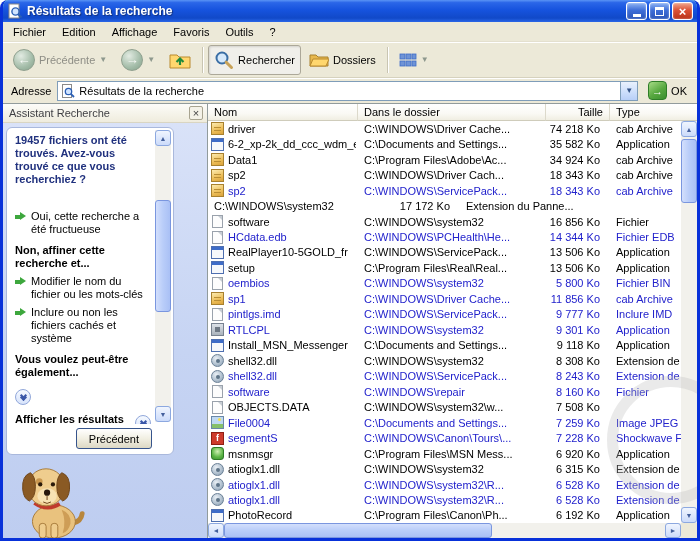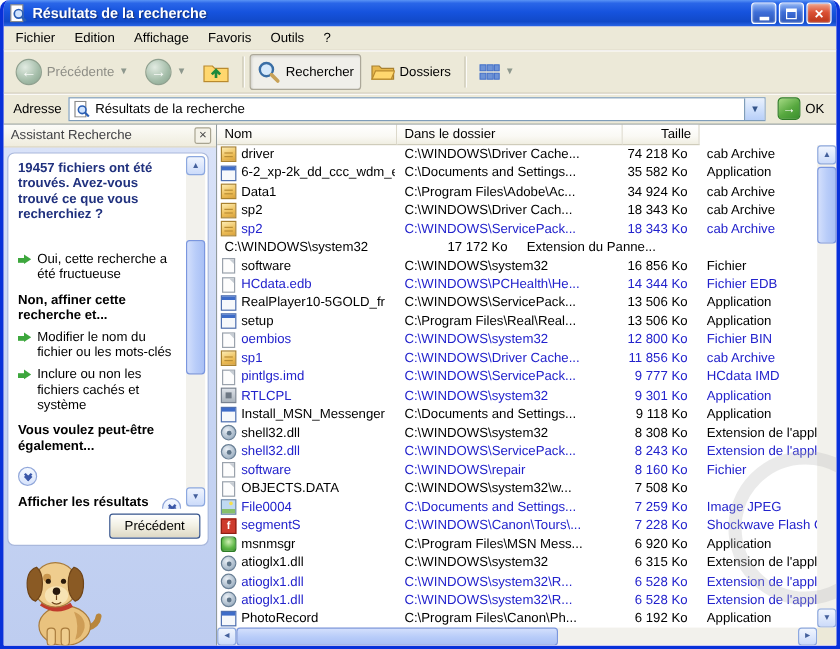--- a/index.html
+++ b/index.html
@@ -1,20 +1,20 @@
 <!DOCTYPE html>
 <html style="--compressed-text: #2222CC; --titlebar-blue: #1653DE; --panel-blue: #C6D4F3; --xp-tan: #ECE9D8; --green-arrow: #3DA73D;"><head>
 <meta charset="utf-8">
 <style>
   * {box-sizing:border-box;margin:0;padding:0}
   html,body{width:700px;height:541px}
   body{font:11px "Liberation Sans",sans-serif;color:#000;background:#fff}
 
   .window{width:700px;height:541px;display:flex;flex-direction:column;border:3px solid #0831D9;border-top:0;
-    border-radius:8px 8px 0 0;background:#c4b5fd;overflow:hidden;position:relative}
+    border-radius:8px 8px 0 0;background:#86efac;overflow:hidden;position:relative}
 
   
   .titlebar{height:22px;flex:none;display:flex;align-items:center;gap:4px;padding:0 4px;
     background:linear-gradient(180deg,#5A94F5 0%,#2A66E8 12%,#1653DE 45%,#1149C8 82%,#2A66E8 100%);
     border-radius:5px 5px 0 0}
   .title-text{flex:1;color:#fff;font-weight:bold;font-size:12px;text-shadow:1px 1px 1px #12307A;
     white-space:nowrap;overflow:hidden}
   .tb-group{display:flex;gap:2px}
   .tb-btn{width:21px;height:18px;border-radius:3px;border:1px solid #fff;display:flex;align-items:center;
     justify-content:center;color:#fff;background:linear-gradient(180deg,#8FB4F4,#3E6ED8 45%,#2C55B8);
@@ -49,42 +49,42 @@
   .addr-drop{width:17px;height:18px;flex:none;display:flex;align-items:center;justify-content:center;font-size:8px;color:#35558A;
     background:linear-gradient(180deg,#E9F1FD,#CBDDFB 60%,#B8CFF8);border-left:1px solid #7F9DB9}
   .go-btn{display:flex;align-items:center;gap:4px;padding:0 4px}
   .go-icon{width:19px;height:19px;border-radius:4px;color:#fff;display:flex;align-items:center;justify-content:center;
     font-weight:bold;background:linear-gradient(145deg,#A6DB85,#57A83F 55%,#3A8F2E);border:1px solid #2E7D27}
 
   
   .content{flex:1;display:flex;min-height:0}
 
   
-  .sidebar{width:178px;flex:none;display:flex;flex-direction:column;border-right:1px solid #919B9C;background:#ECE9D8}
+  .sidebar{width:205px;flex:none;display:flex;flex-direction:column;border-right:1px solid #919B9C;background:#ECE9D8}
   .side-header{height:19px;flex:none;display:flex;align-items:center;justify-content:space-between;padding:0 4px 0 6px;
     color:#3F3F43;background:linear-gradient(180deg,#FCFCF9,#EFECDD);border-bottom:1px solid #D9D5C2}
   .side-close{width:14px;height:14px;display:flex;align-items:center;justify-content:center;font-size:11px;color:#444;
     border:1px solid #A8A490;background:#F4F2E8;border-radius:2px}
   .side-body{flex:1;position:relative;overflow:hidden;
     background:linear-gradient(180deg,#D9E2F8 0%,#C6D4F3 55%,#BECDF0 100%)}
   .side-card{position:absolute;left:3px;top:4px;width:168px;height:328px;background:#fff;border:1px solid #A9B8DC;border-radius:6px}
   .card-content{position:absolute;top:6px;left:8px;right:22px;bottom:30px;overflow:hidden;line-height:13px}
   .summary{font-weight:bold;color:#20317E;margin-bottom:24px}
   .side-heading{font-weight:bold;margin:8px 0 4px}
   .opt{display:grid;grid-template-columns:13px 1fr;gap:3px;margin:5px 0}
   .green-arrow{width:11px;height:9px;margin-top:2px;position:relative}
   .green-arrow::before{content:"";position:absolute;left:0;top:3px;width:5px;height:4px;background:#3DA73D}
   .green-arrow::after{content:"";position:absolute;left:5px;top:0;border-top:4.5px solid transparent;
     border-bottom:4.5px solid transparent;border-left:6px solid #3DA73D}
   .opt2{display:flex;align-items:flex-start;justify-content:space-between;gap:4px;font-weight:bold;margin:8px 0}
   .chevron-btn{flex:none;width:16px;height:16px;border-radius:50%;border:1px solid #91A7DA;margin-top:2px;
     background:linear-gradient(180deg,#F5F9FF,#D7E3FB);display:flex;flex-direction:column;align-items:center;justify-content:center}
   .chev{width:5px;height:5px;border-right:2px solid #3A57A8;border-bottom:2px solid #3A57A8;transform:rotate(45deg);margin-top:-3px}
   .chev:first-child{margin-top:-1px}
-  .prev-btn{position:absolute;right:6px;bottom:5px;height:21px;padding:0 12px;font:11px "Liberation Sans",sans-serif;
+  .prev-btn{position:absolute;right:21px;bottom:5px;height:21px;padding:0 12px;font:11px "Liberation Sans",sans-serif;
     background:linear-gradient(180deg,#FFFFFF,#F1EFE2 50%,#DDD8C4);border:1px solid #36548C;border-radius:3px}
   .card-scroll{position:absolute;top:2px;right:2px;width:16px;height:292px;background:#F2F1EC;border-radius:0 4px 4px 0}
   .scroll-btn{height:16px;width:16px;display:flex;align-items:center;justify-content:center;font-size:7px;color:#44609C;
     background:linear-gradient(180deg,#F0F5FE,#CCDBFA);border:1px solid #8CA8E0;border-radius:3px}
   .card-scroll .down{position:absolute;bottom:0;left:0}
   .sb-thumb{position:absolute;left:0;width:16px;background:linear-gradient(90deg,#D3DFFC,#B9CDF9 50%,#A9C0F5);
     border:1px solid #7A96DF;border-radius:3px}
   .card-scroll .sb-thumb{top:70px;height:112px}
   .dog{position:absolute;left:8px;top:336px}
 
@@ -313,20 +313,21 @@
           </svg>
         </div>
       </div>
     </div>
 
     <div class="main">
       <div class="list-header">
         <div class="col col-name">Nom</div>
         <div class="col col-folder">Dans le dossier</div>
         <div class="col col-size">Taille</div>
+        <div class="col col-type">Type</div>
       </div>
       <div class="rows">
           <div class="row">
     <div class="cell c-name">
       <span class="ficon icon-cab"></span>
       <span class="fname">driver</span>
     </div>
     <div class="cell c-folder">C:\WINDOWS\Driver Cache...</div>
     <div class="cell c-size">74 218 Ko</div>
     <div class="cell c-type">cab Archive</div>
@@ -407,40 +408,40 @@
     <div class="cell c-folder">C:\Program Files\Real\Real...</div>
     <div class="cell c-size">13 506 Ko</div>
     <div class="cell c-type">Application</div>
   </div>
           <div class="row compressed">
     <div class="cell c-name">
       <span class="ficon icon-file"></span>
       <span class="fname">oembios</span>
     </div>
     <div class="cell c-folder">C:\WINDOWS\system32</div>
-    <div class="cell c-size">12 800 Ko</div>
+    <div class="cell c-size">5 800 Ko</div>
     <div class="cell c-type">Fichier BIN</div>
   </div>
           <div class="row compressed">
     <div class="cell c-name">
       <span class="ficon icon-cab"></span>
       <span class="fname">sp1</span>
     </div>
     <div class="cell c-folder">C:\WINDOWS\Driver Cache...</div>
     <div class="cell c-size">11 856 Ko</div>
     <div class="cell c-type">cab Archive</div>
   </div>
           <div class="row compressed">
     <div class="cell c-name">
       <span class="ficon icon-file"></span>
       <span class="fname">pintlgs.imd</span>
     </div>
     <div class="cell c-folder">C:\WINDOWS\ServicePack...</div>
     <div class="cell c-size">9 777 Ko</div>
-    <div class="cell c-type">HCdata IMD</div>
+    <div class="cell c-type">Inclure IMD</div>
   </div>
           <div class="row compressed">
     <div class="cell c-name">
       <span class="ficon icon-sys"></span>
       <span class="fname">RTLCPL</span>
     </div>
     <div class="cell c-folder">C:\WINDOWS\system32</div>
     <div class="cell c-size">9 301 Ko</div>
     <div class="cell c-type">Application</div>
   </div>

